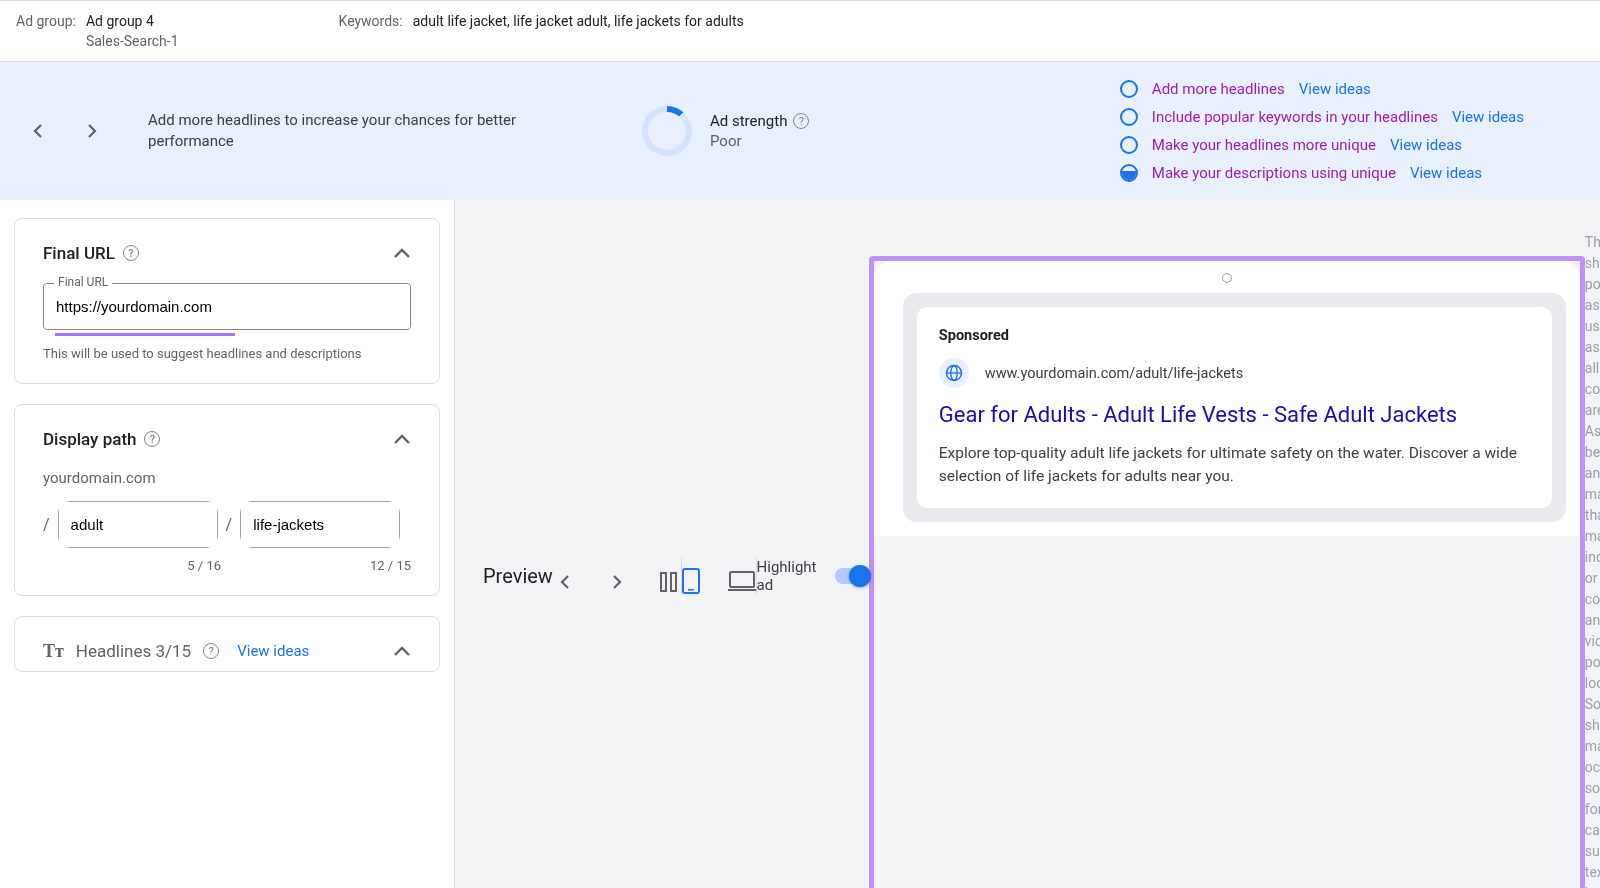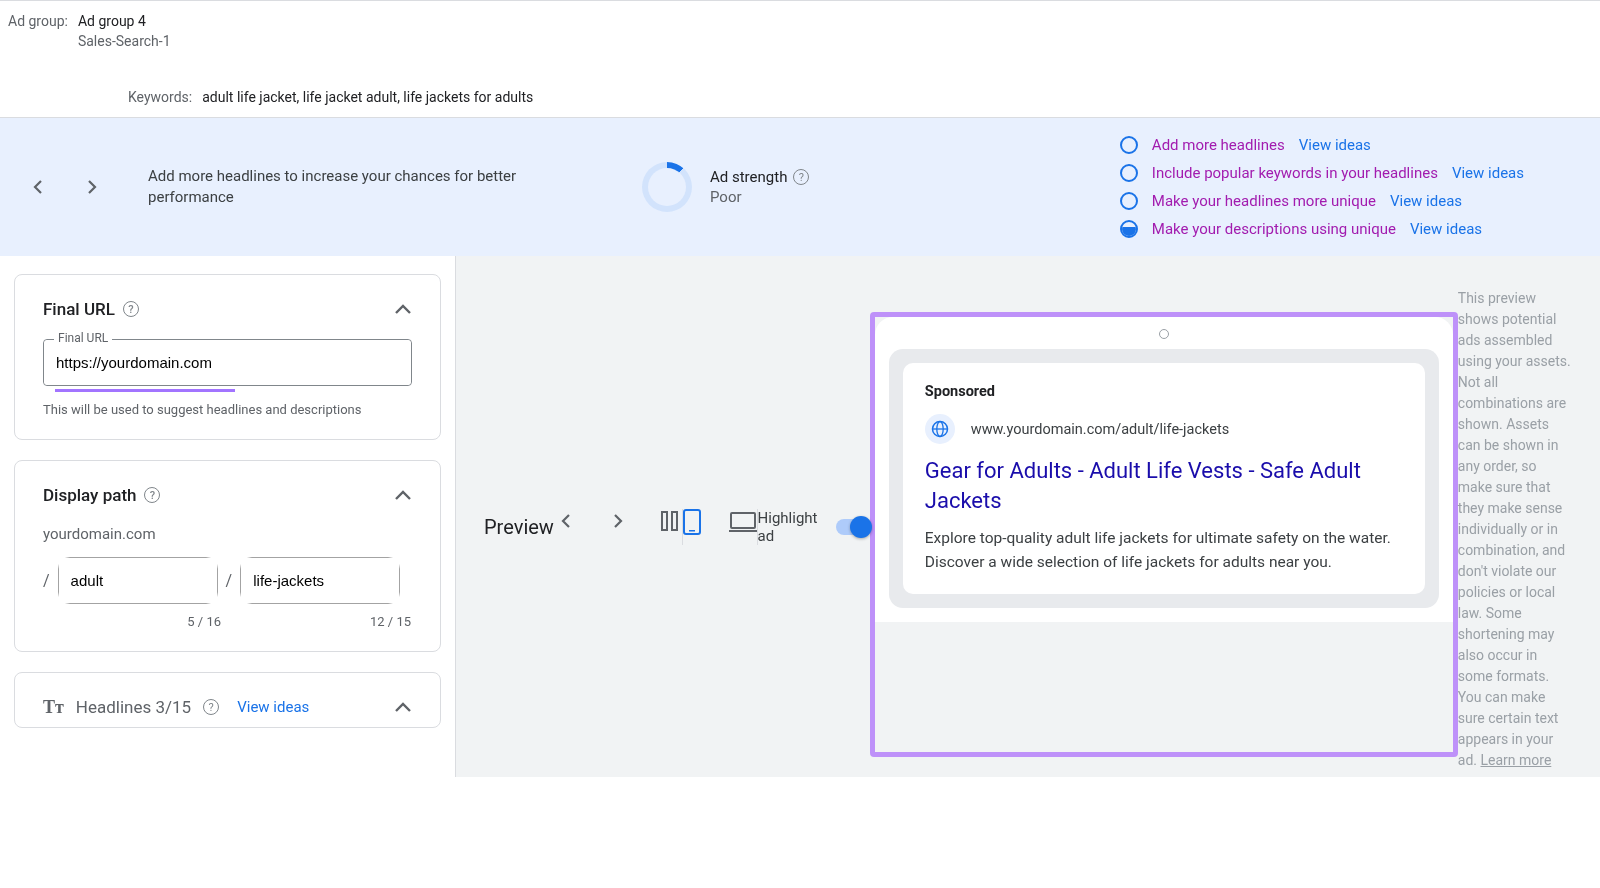--- a/index.html
+++ b/index.html
@@ -1,17 +1,17 @@
 <!DOCTYPE html>
 <html><head>
 <meta charset="utf-8">
 <style>
 * { box-sizing: border-box; margin: 0; padding: 0; }
 body { font-family: Roboto, Arial, sans-serif; background: #fff; color: #202124; font-size: 14px; width: 1600px; }
-.top-info { display: flex; gap: 40px; padding: 12px 8px; border-top: 1px solid #dadce0; flex-direction: column; }
+.top-info { display: flex; gap: 40px; padding: 12px 16px; border-top: 1px solid #dadce0; }
 .info-item { display: flex; gap: 10px; }
 .info-label { color: #5f6368; }
 .info-value { color: #202124; }
 .info-col { display: flex; flex-direction: column; }
 .ad-strength-bar { background: #e8f0fe; padding: 18px 16px; display: flex; align-items: center; gap: 24px; border-top: 1px solid #dadce0; }
 .nav-arrows { display: flex; gap: 30px; padding: 0 10px; }
 .nav-arrow { width: 24px; height: 24px; display: flex; align-items: center; justify-content: center; cursor: pointer; color: #5f6368; font-size: 20px; }
 .strength-msg { flex: 0 0 420px; color: #3c4043; font-size: 15px; line-height: 1.4; padding-left: 10px; }
 .strength-center { display: flex; align-items: center; gap: 18px; margin-left: 60px; }
 .strength-ring { width: 50px; height: 50px; border-radius: 50%; background: conic-gradient(#1a73e8 0deg 40deg, #d2e3fc 40deg 360deg); display: flex; align-items: center; justify-content: center; }
@@ -43,31 +43,31 @@
 .path-input { border: none; padding: 14px 12px; font-size: 15px; outline: none; width: 100%; border-radius: 4px; }
 .path-underline { border-bottom: 3px solid #a274ff; margin: -3px 12px 0 12px; width: 50px; }
 .path-underline.w2 { width: 90px; }
 .char-count { color: #5f6368; font-size: 13px; text-align: right; margin-top: 10px; width: 160px; margin-left: 18px; }
 .counts-row { display: flex; gap: 12px; margin-left: 0; }
 .headlines-header { display: flex; align-items: center; gap: 12px; }
 .tt-icon { font-family: serif; font-size: 18px; color: #5f6368; font-weight: bold; }
 .right-panel { flex: 1; background: #f1f3f4; padding: 20px 28px 0 28px; display: flex; flex-direction: row; }
 .preview-header { display: flex; align-items: center; }
 .preview-title { font-size: 20px; font-weight: 400; color: #202124; }
-.preview-controls { margin-left: auto; display: flex; align-items: flex-start; }
+.preview-controls { margin-left: auto; display: flex; align-items: flex-end; }
 .pc-group { display: flex; align-items: center; gap: 28px; }
 .pc-icon { width: 24px; height: 24px; display: flex; align-items: center; justify-content: center; color: #5f6368; cursor: pointer; }
 .pc-divider { width: 1px; height: 36px; background: #dadce0; }
 .device-icon { display: flex; align-items: center; justify-content: center; cursor: pointer; }
 .highlight-toggle { display: flex; align-items: center; gap: 12px; color: #3c4043; font-size: 15px; }
 .toggle { width: 40px; height: 16px; background: #aecbfa; border-radius: 10px; position: relative; cursor: pointer; }
 .toggle-knob { width: 22px; height: 22px; border-radius: 50%; background: #1a73e8; position: absolute; right: -2px; top: -3px; box-shadow: 0 1px 3px rgba(0,0,0,0.3); }
 .preview-area { flex: 1; display: flex; justify-content: center; padding: 36px 0 20px 0; }
 .ad-preview-wrap { border: 5px solid #be91f9; border-radius: 4px; padding: 0; }
-.phone-frame { width: 578px; background: #fff; border-radius: 18px 18px 0 0; padding: 14px 14px 14px 14px; position: relative; }
+.phone-frame { width: 706px; background: #fff; border-radius: 18px 18px 0 0; padding: 14px 14px 14px 29px; position: relative; }
 .phone-notch { position: absolute; top: 12px; left: 50%; transform: translateX(-50%); width: 10px; height: 10px; border: 1.5px solid #9aa0a6; border-radius: 50%; }
 .ad-card { background: #e8eaed; border-radius: 14px; padding: 14px; margin-top: 18px; }
 .ad-inner { background: #fff; border-radius: 10px; padding: 20px 22px; }
 .sponsored { font-weight: 700; font-size: 14.5px; margin-bottom: 14px; }
 .url-row { display: flex; align-items: center; gap: 16px; margin-bottom: 12px; }
 .globe-circle { width: 30px; height: 30px; border-radius: 50%; background: #e8f0fe; display: flex; align-items: center; justify-content: center; }
 .ad-url { font-size: 14.5px; color: #3c4043; }
 .ad-headline { color: #1a0dab; font-size: 22px; line-height: 1.35; margin-bottom: 12px; }
 .ad-desc { color: #3c4043; font-size: 15.5px; line-height: 1.5; }
 .disclaimer { color: #9aa0a6; font-size: 14px; line-height: 1.5; margin-top: auto; padding: 12px 0 6px 0; }

